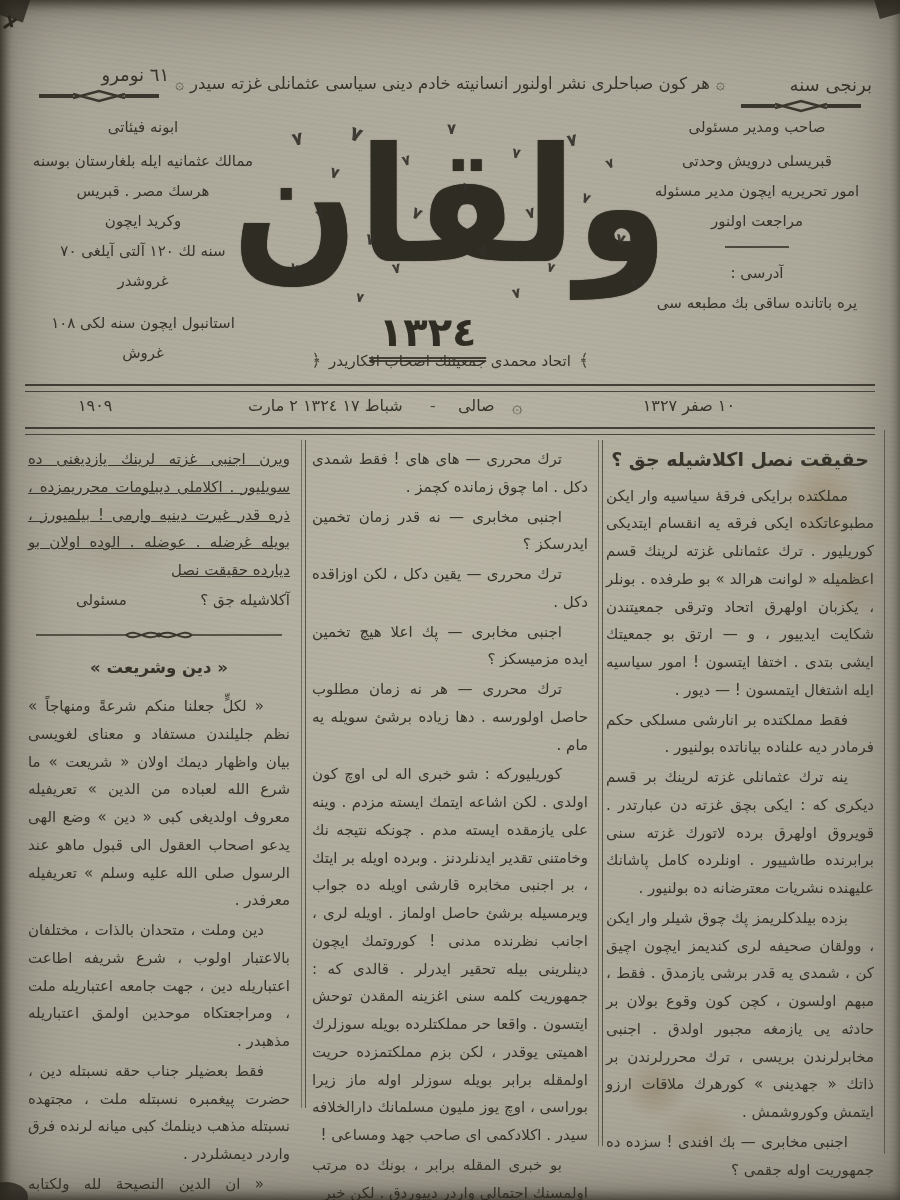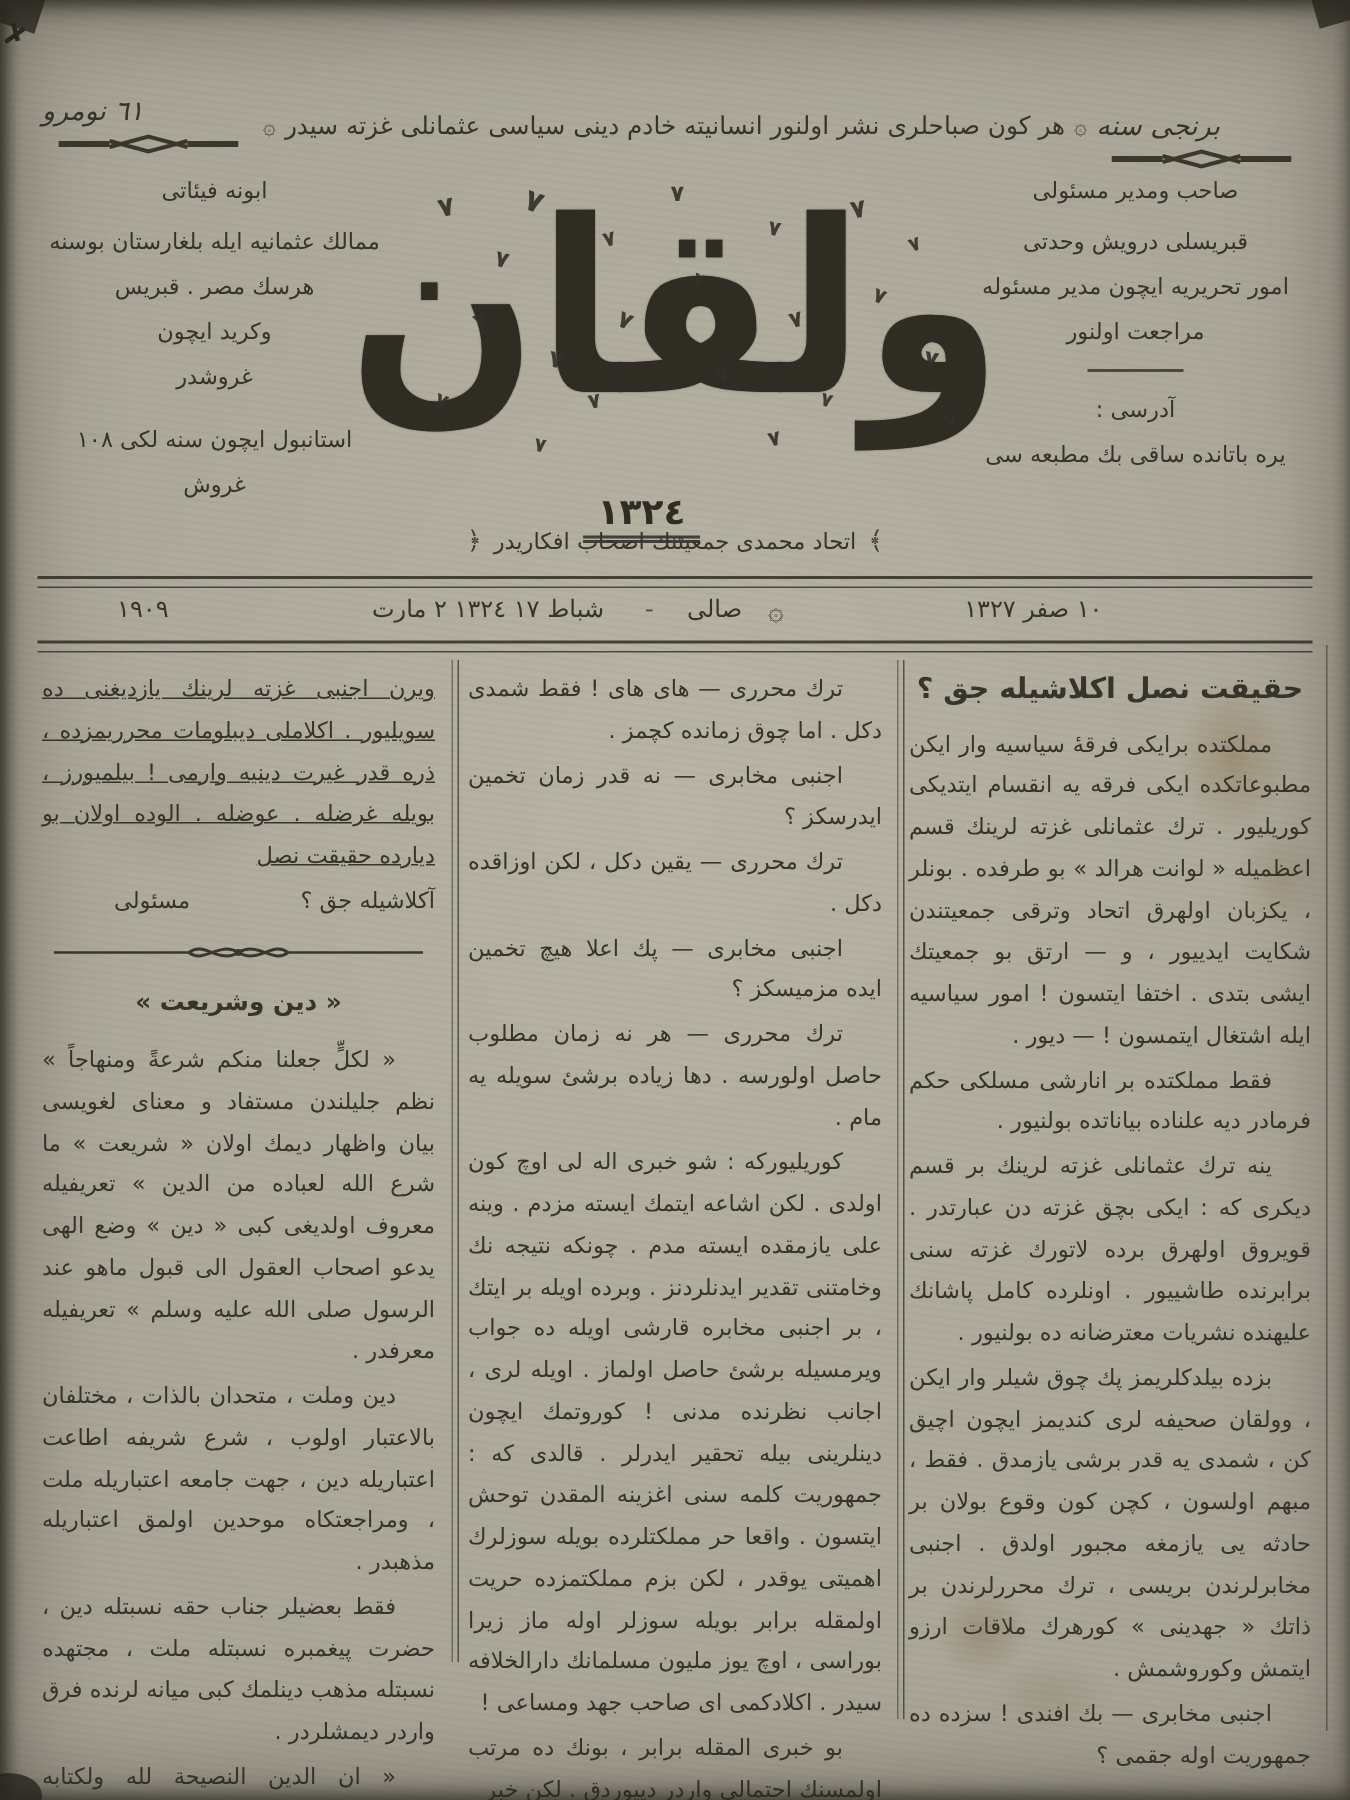--- a/index.html
+++ b/index.html
@@ -24,42 +24,42 @@
   }
   .corner{position:absolute;background:#24221b;opacity:.8;pointer-events:none;}
   .corner.tl{width:46px;height:26px;left:-18px;top:-10px;transform:rotate(18deg);}
   .corner.tr{width:40px;height:22px;right:-16px;top:-8px;transform:rotate(-16deg);}
   .corner.bl{width:44px;height:30px;left:-16px;bottom:-12px;border-radius:50%;}
   .hand-mark{position:absolute;left:2px;top:22px;width:16px;height:3px;background:#2a281f;transform:rotate(-35deg);border-radius:2px;}
   .hand-mark::after{content:"";position:absolute;left:8px;top:-6px;width:3px;height:12px;background:#2a281f;transform:rotate(20deg);}
 
   
   .topbar{position:absolute;top:52px;left:28px;right:28px;height:68px;display:flex;align-items:flex-start;}
-  .tb-side{width:150px;text-align:left;font-style:italic;}
+  .tb-side{width:150px;text-align:right;}
   .tb-year{padding-top:22px;font-size:18px;}
   .tb-issue{padding-top:12px;font-size:18px;}
   .motto{flex:1;text-align:center;padding-top:22px;font-size:16.5px;letter-spacing:.2px;white-space:nowrap;}
   .motto .orn{font-size:15px;opacity:.85;padding:0 6px;}
   .braid{display:block;margin:4px auto 0;}
 
   
   .masthead{position:absolute;top:112px;left:22px;right:22px;height:238px;display:flex;}
   .mh-col{width:242px;text-align:center;font-size:15px;line-height:30px;}
   .mh-col .first{margin-bottom:4px;}
   .mh-gap{height:12px;}
   .mini-rule{width:64px;border-top:2px solid rgba(52,49,40,.8);margin:10px auto;}
   .logo{flex:1;position:relative;height:252px;}
   .logo-title{
     position:absolute;left:50%;top:40%;transform:translate(-50%,-54%) scaleY(1.08);
     font-size:148px;font-weight:bold;color:#2e2c23;letter-spacing:-4px;white-space:nowrap;
     text-shadow:0 0 1px rgba(40,38,30,.8);
   }
   .logo-year{
     position:absolute;bottom:2px;left:44%;transform:translateX(-50%);
-    font-size:24px;font-weight:bold;color:#2e2c23;padding:0 10px 2px;
+    font-size:40px;font-weight:bold;color:#2e2c23;padding:0 10px 2px;
     border-bottom:5px double rgba(46,44,35,.85);
   }
   .spark{position:absolute;font-weight:bold;color:#32302a;opacity:.9;pointer-events:none;}
 
   .slogan{position:absolute;top:350px;left:0;right:0;text-align:center;font-size:15px;}
   .slogan .orn{font-size:17px;padding:0 8px;opacity:.9;}
 
   .hrule{position:absolute;left:25px;right:25px;height:5px;
     border-top:2.5px solid rgba(48,45,38,.85);border-bottom:1.5px solid rgba(48,45,38,.8);}
   .hrule.r1{top:384px;}
@@ -136,20 +136,21 @@
       <span class="logo-title">ولقان</span>
       <span class="logo-year">١٣٢٤</span>
       <span><span class="spark" style="left: 28px; top: 16px; font-size: 18px; transform: rotate(-12deg);">٧</span><span class="spark" style="left: 66px; top: 52px; font-size: 15px; transform: rotate(14deg);">٧</span><span class="spark" style="left: 52px; top: 94px; font-size: 14px; transform: rotate(-24deg);">٧</span><span class="spark" style="left: 102px; top: 118px; font-size: 16px; transform: rotate(10deg);">٧</span><span class="spark" style="left: 86px; top: 10px; font-size: 20px; transform: rotate(20deg);">٧</span><span class="spark" style="left: 138px; top: 40px; font-size: 14px; transform: rotate(-14deg);">٧</span><span class="spark" style="left: 148px; top: 92px; font-size: 16px; transform: rotate(24deg);">٧</span><span class="spark" style="left: 128px; top: 148px; font-size: 14px; transform: rotate(-10deg);">٧</span><span class="spark" style="left: 183px; top: 8px; font-size: 15px; transform: rotate(0deg);">٧</span><span class="spark" style="left: 198px; top: 68px; font-size: 13px; transform: rotate(18deg);">٧</span><span class="spark" style="left: 213px; top: 128px; font-size: 17px; transform: rotate(-20deg);">٧</span><span class="spark" style="left: 248px; top: 33px; font-size: 14px; transform: rotate(10deg);">٧</span><span class="spark" style="left: 262px; top: 92px; font-size: 15px; transform: rotate(-15deg);">٧</span><span class="spark" style="left: 283px; top: 148px; font-size: 13px; transform: rotate(15deg);">٧</span><span class="spark" style="left: 303px; top: 18px; font-size: 17px; transform: rotate(-10deg);">٧</span><span class="spark" style="left: 318px; top: 78px; font-size: 14px; transform: rotate(20deg);">٧</span><span class="spark" style="left: 342px; top: 44px; font-size: 13px; transform: rotate(-20deg);">٧</span><span class="spark" style="left: 352px; top: 118px; font-size: 16px; transform: rotate(10deg);">٧</span><span class="spark" style="left: 26px; top: 148px; font-size: 14px; transform: rotate(20deg);">٧</span><span class="spark" style="left: 366px; top: 162px; font-size: 13px; transform: rotate(-14deg);">٧</span><span class="spark" style="left: 92px; top: 178px; font-size: 13px; transform: rotate(10deg);">٧</span><span class="spark" style="left: 248px; top: 173px; font-size: 14px; transform: rotate(-12deg);">٧</span></span>
     </div>
 
     <div class="mh-col">
       <div class="first">ابونه فيئاتى</div>
       <div>ممالك عثمانيه ايله بلغارستان بوسنه</div>
       <div>هرسك مصر . قبريس</div>
       <div>وكريد ايچون</div>
+      <div>سنه لك ١٢٠ آلتى آيلغى ٧٠</div>
       <div>غروشدر</div>
       <div class="mh-gap"></div>
       <div>استانبول ايچون سنه لكى ١٠٨</div>
       <div>غروش</div>
     </div>
   </div>
 
   <div class="slogan">
     <span class="orn">﴾</span><span>اتحاد محمدى جمعيتنك اصحاب افكاريدر</span><span class="orn">﴿</span>
   </div>

